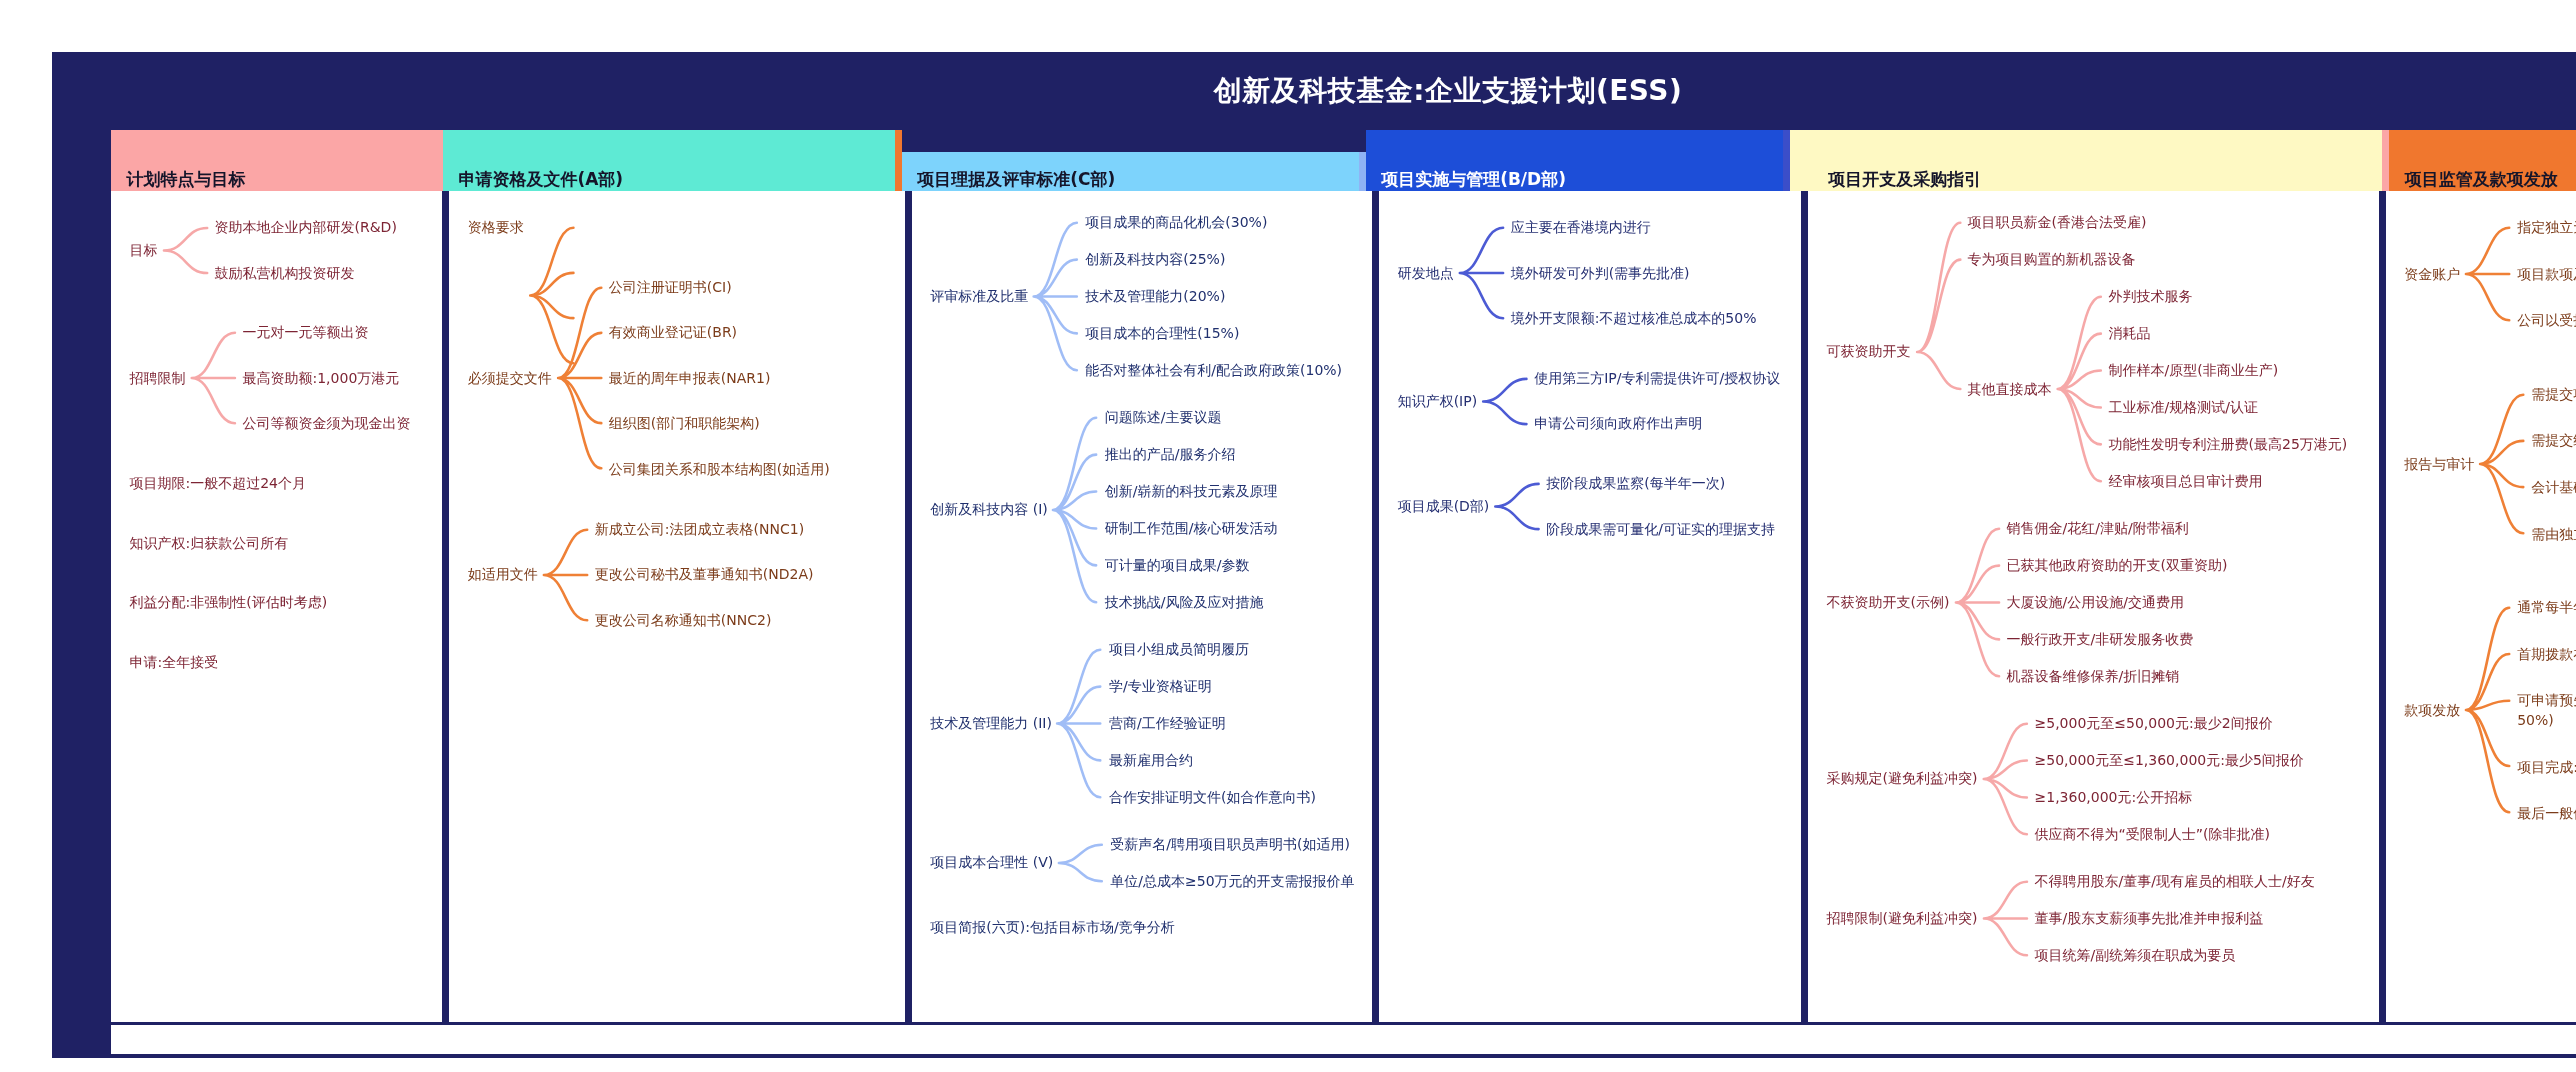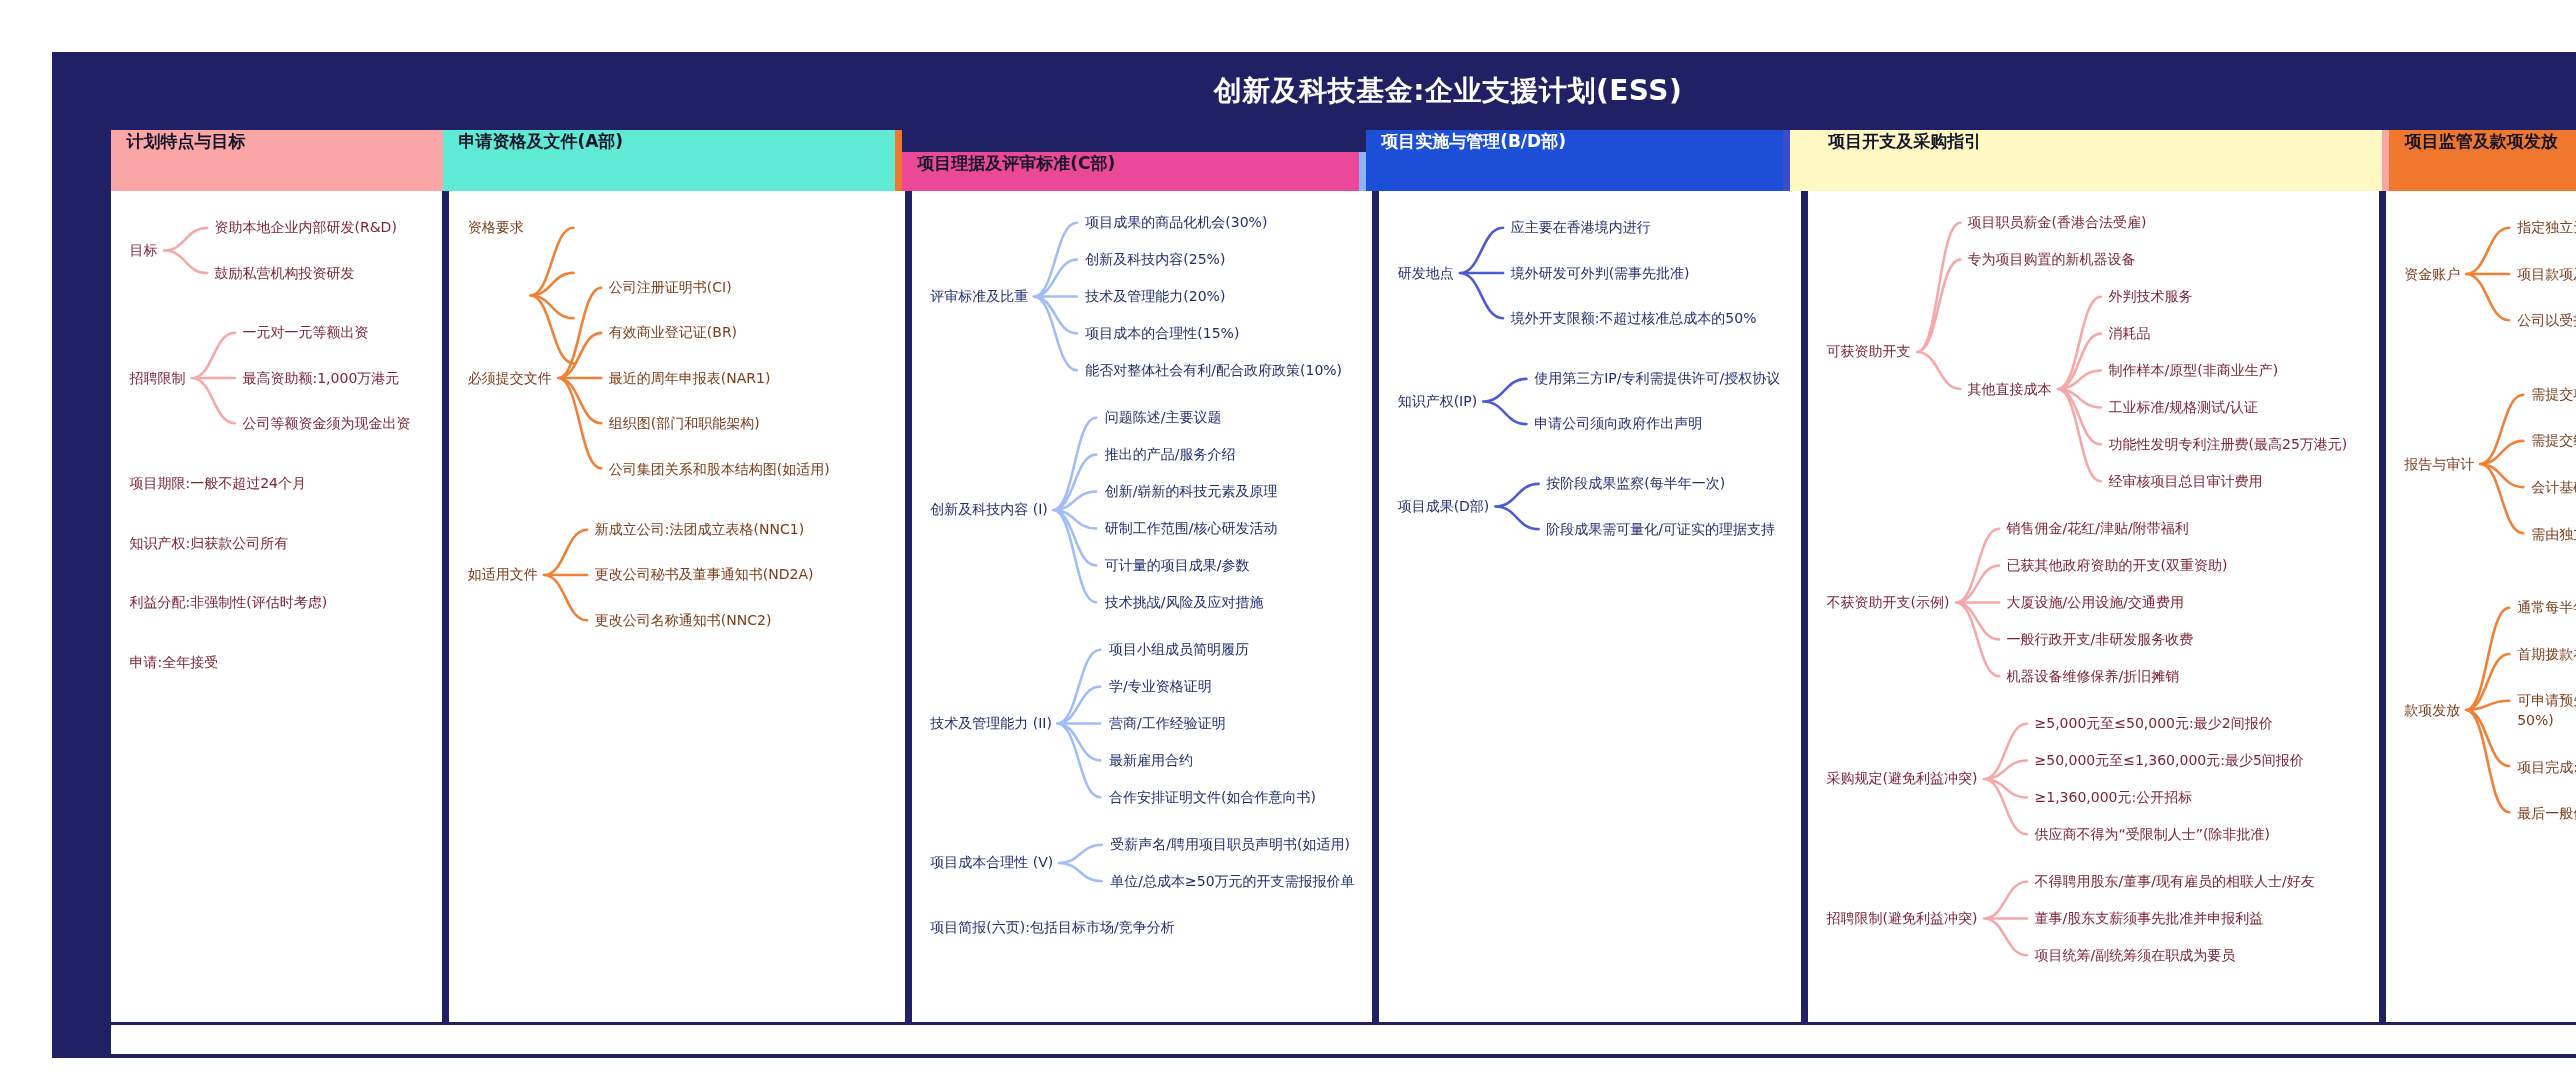--- a/index.html
+++ b/index.html
@@ -6,21 +6,21 @@
   body{
     width:2885px;height:1073px;position:relative;background:#ffffff;
     font-family:"DejaVu Sans","Liberation Sans",sans-serif;
     overflow:hidden;
   }
   .board{position:absolute;left:52px;top:52px;width:2792px;height:1006px;background:#1f2164;}
   .titlebar{height:78px;display:flex;align-items:center;justify-content:center;}
   .title{color:#ffffff;font-size:28px;font-weight:bold;letter-spacing:0.5px;}
   .table{position:absolute;left:59px;top:78px;right:7.7px;bottom:4.1px;display:flex;flex-direction:column;}
   .hrow{display:flex;height:61px;flex:0 0 auto;}
-  .hcell{display:flex;align-items:flex-start;padding-left:15.5px;font-size:17px;font-weight:bold;border-right:7.2px solid;box-sizing:border-box;min-width:0;}
+  .hcell{display:flex;align-items:flex-end;padding-left:15.5px;font-size:17px;font-weight:bold;border-right:7.2px solid;box-sizing:border-box;min-width:0;}
   .hcell:last-child{border-right:none;}
   .brow{display:flex;flex:1 1 auto;min-height:0;}
   .bcell{
     background:#ffffff;border-right:7.2px solid #1f2164;box-sizing:border-box;
     padding:27px 10.3px 0 18.5px;display:flex;flex-direction:column;align-items:stretch;
     gap:var(--ggap,40px);overflow:hidden;min-width:0;
   }
   .bcell:last-child{border-right:none;}
   .frow{flex:0 0 29px;background:#ffffff;border-top:3.6px solid #1f2164;}
   
@@ -42,21 +42,21 @@
     <div class="title" style="color: rgb(255, 255, 255);">创新及科技基金:企业支援计划(ESS)</div>
   </div>
   <div class="table">
     <div class="hrow">
         <div class="hcell" style="background: rgb(251, 166, 166); color: rgb(21, 21, 42); border-right-color: rgb(251, 166, 166); flex: 631 1 0px;">
           <span class="hlabel">计划特点与目标</span>
         </div>
         <div class="hcell" style="background: #5eead4; color: rgb(21, 21, 42); border-right-color: rgb(240, 119, 46); flex: 890 1 0px;">
           <span class="hlabel">申请资格及文件(A部)</span>
         </div>
-        <div class="hcell" style="background: #ec4899; color: rgb(21, 21, 42); border-right-color: rgb(143, 179, 244); flex: 900 1 0px; margin-top: 22px;">
+        <div class="hcell" style="background: #7dd3fc; color: rgb(21, 21, 42); border-right-color: rgb(143, 179, 244); flex: 900 1 0px; margin-top: 22px;">
           <span class="hlabel">项目理据及评审标准(C部)</span>
         </div>
         <div class="hcell" style="background: #1d4ed8; color: rgb(255, 255, 255); border-right-color: rgb(59, 78, 201); flex: 820 1 0px;">
           <span class="hlabel">项目实施与管理(B/D部)</span>
         </div>
         <div class="hcell" style="background: #fef9c3; color: rgb(21, 21, 42); border-right-color: rgb(251, 166, 166); flex: 1130 1 0px; padding-left: 38px;">
           <span class="hlabel">项目开支及采购指引</span>
         </div>
         <div class="hcell" style="background: rgb(240, 119, 46); color: rgb(21, 21, 42); border-right-color: rgb(240, 119, 46); flex: 880 1 0px;">
           <span class="hlabel">项目监管及款项发放</span>

